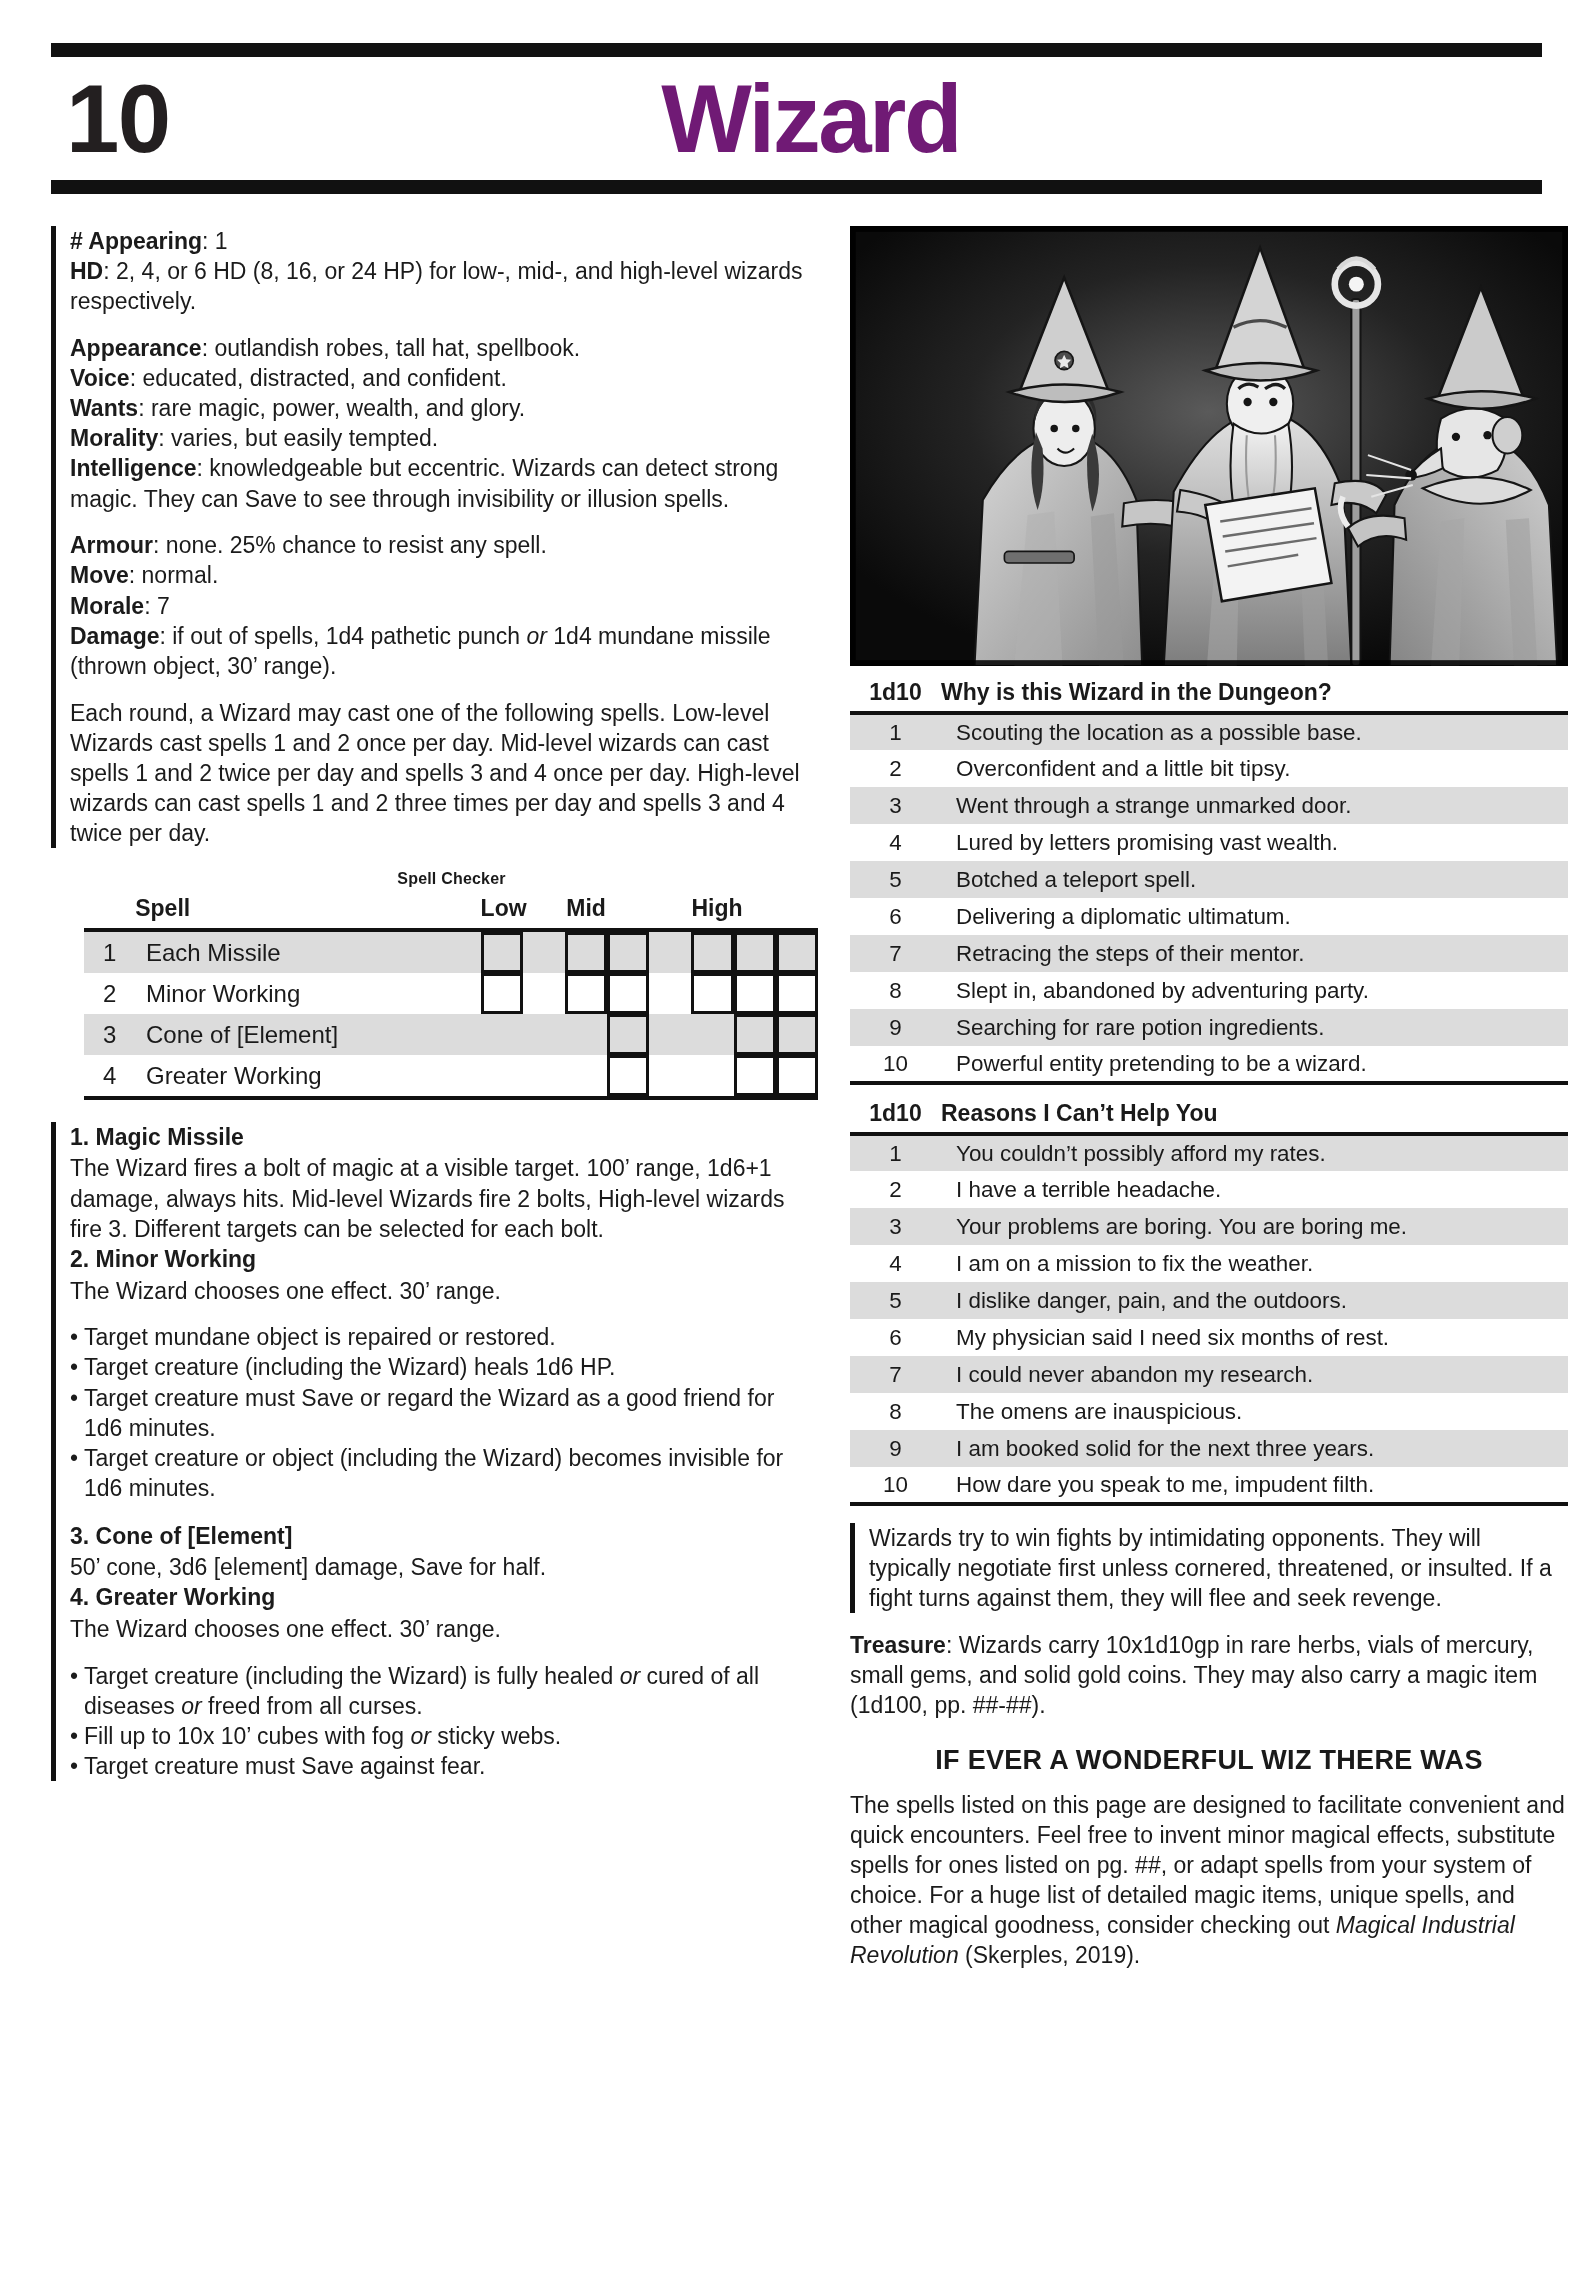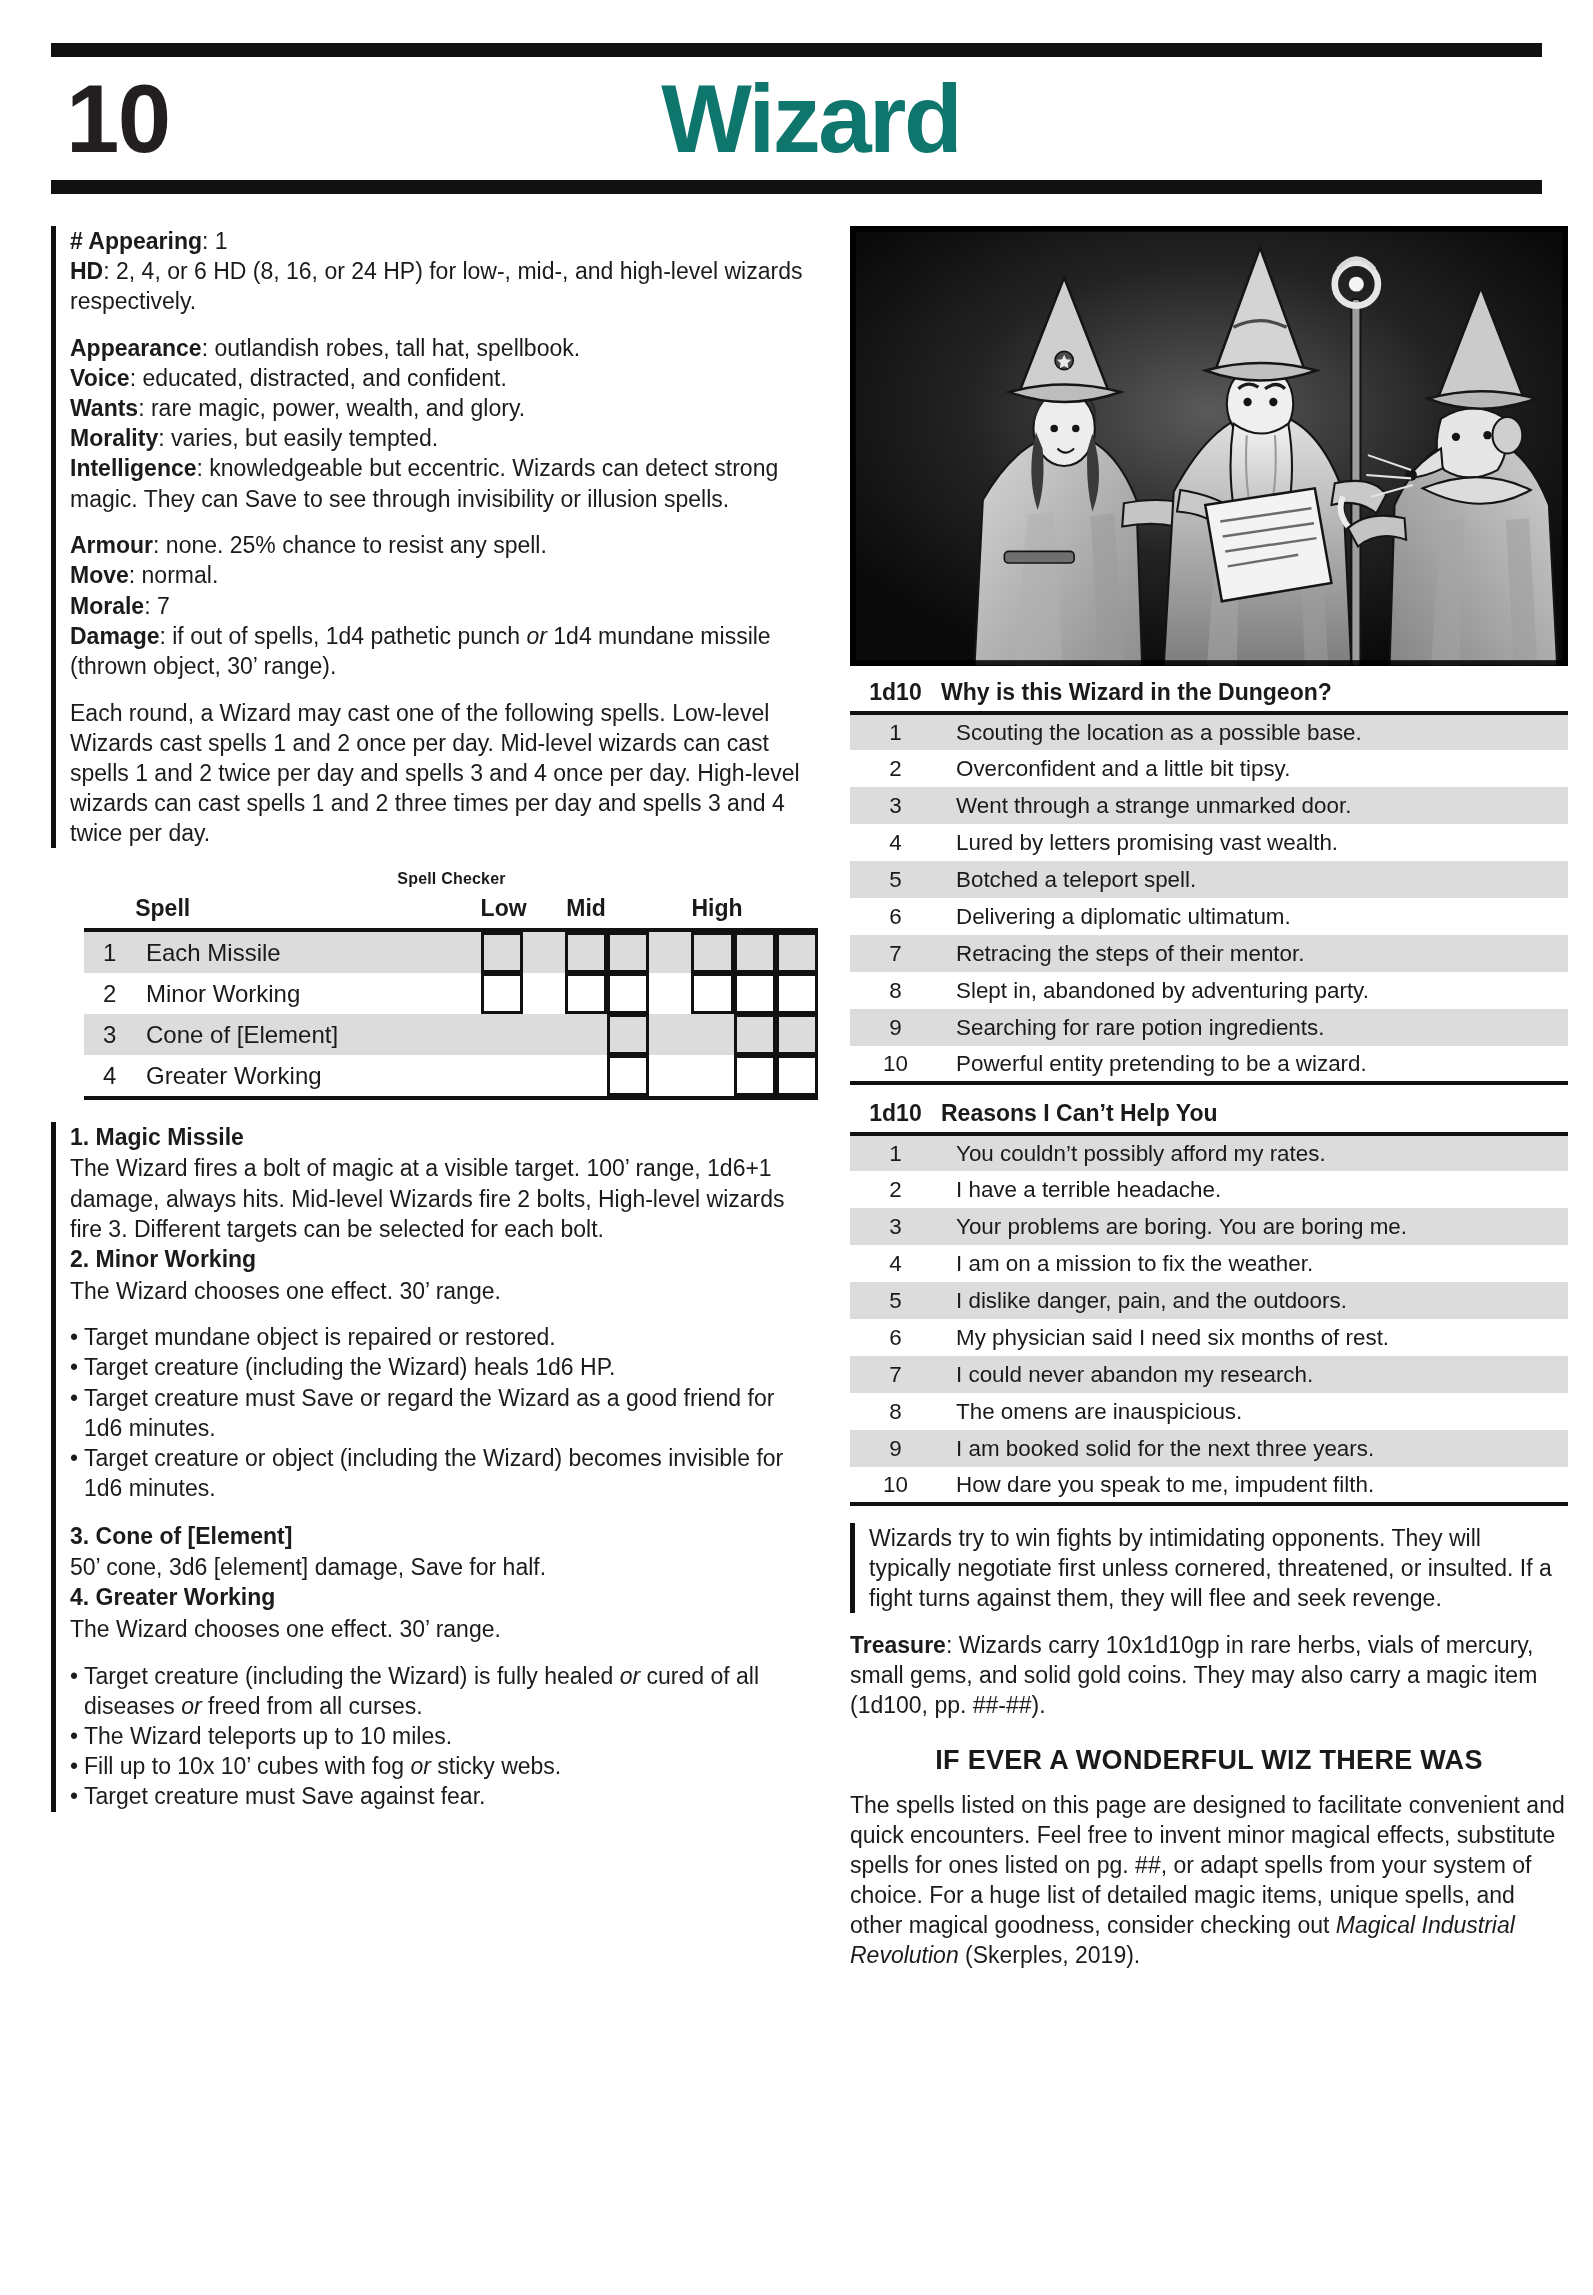--- a/index.html
+++ b/index.html
@@ -36,21 +36,21 @@
     font-size:96px;line-height:1;
     font-weight:bold;
     letter-spacing:-1.7px;
     color:#231f20;
   }
   .page-title{
     flex:1;text-align:center;
     font-size:96px;line-height:1;
     font-weight:bold;
     letter-spacing:-2.5px;
-    color:#0f766e;
+    color:#701a75;
     margin-right:75px;
   }
 
   
   .columns{
     display:flex;
     margin:32px 51px 0 51px;
     gap:31px;
     align-items:flex-start;
   }
@@ -376,21 +376,20 @@
         <div>
           <div class="spell-head">3. Cone of [Element]</div>
           <p class="para">50’ cone, 3d6 [element] damage, Save for half.</p>
         </div>
 
         <div>
           <div class="spell-head">4. Greater Working</div>
           <p class="para">The Wizard chooses one effect. 30’ range.</p>
           <ul class="bullets">
             <li><span>Target creature (including the Wizard) is fully healed </span><i>or</i><span> cured of all diseases </span><i>or</i><span> freed from all curses.</span></li>
-            <li>The Wizard teleports up to 10 miles.</li>
             <li><span>Fill up to 10x 10’ cubes with fog </span><i>or</i><span> sticky webs.</span></li>
             <li>Target creature must Save against fear.</li>
           </ul>
         </div>
       </div>
     </div>
 
     <div class="col-right">
 
       <div class="illo">

